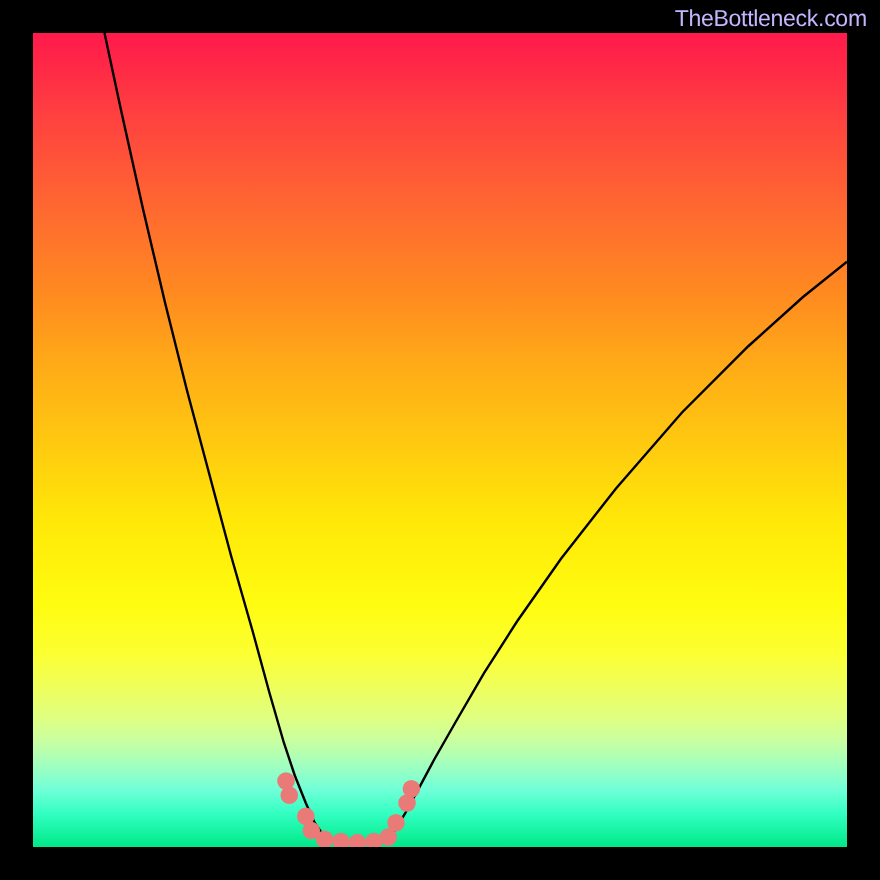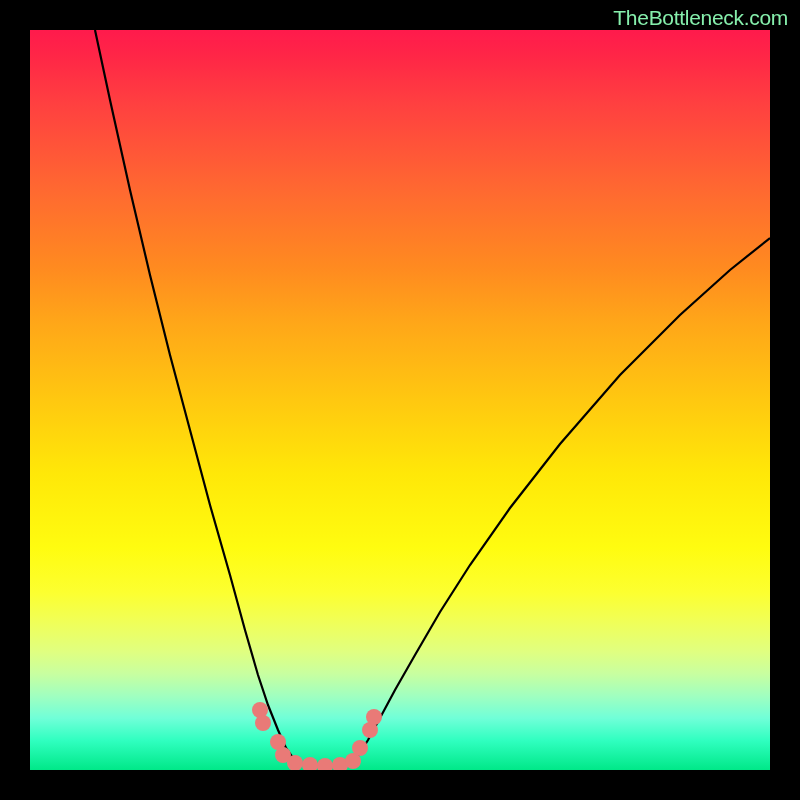--- a/index.html
+++ b/index.html
@@ -39,21 +39,21 @@
       #a0ffc0 90%,
       #70ffd8 93%,
       #30ffc0 96%,
       #00e888 100%
     );
   }
   .watermark {
     position: absolute;
     top: 6px;
     right: 12px;
-    color: #86efac;
+    color: #c4b5fd;
     font-size: 21px;
     font-weight: 500;
     letter-spacing: -0.3px;
   }
   svg.curve {
     position: absolute;
     inset: 0;
     width: 100%;
     height: 100%;
   }

